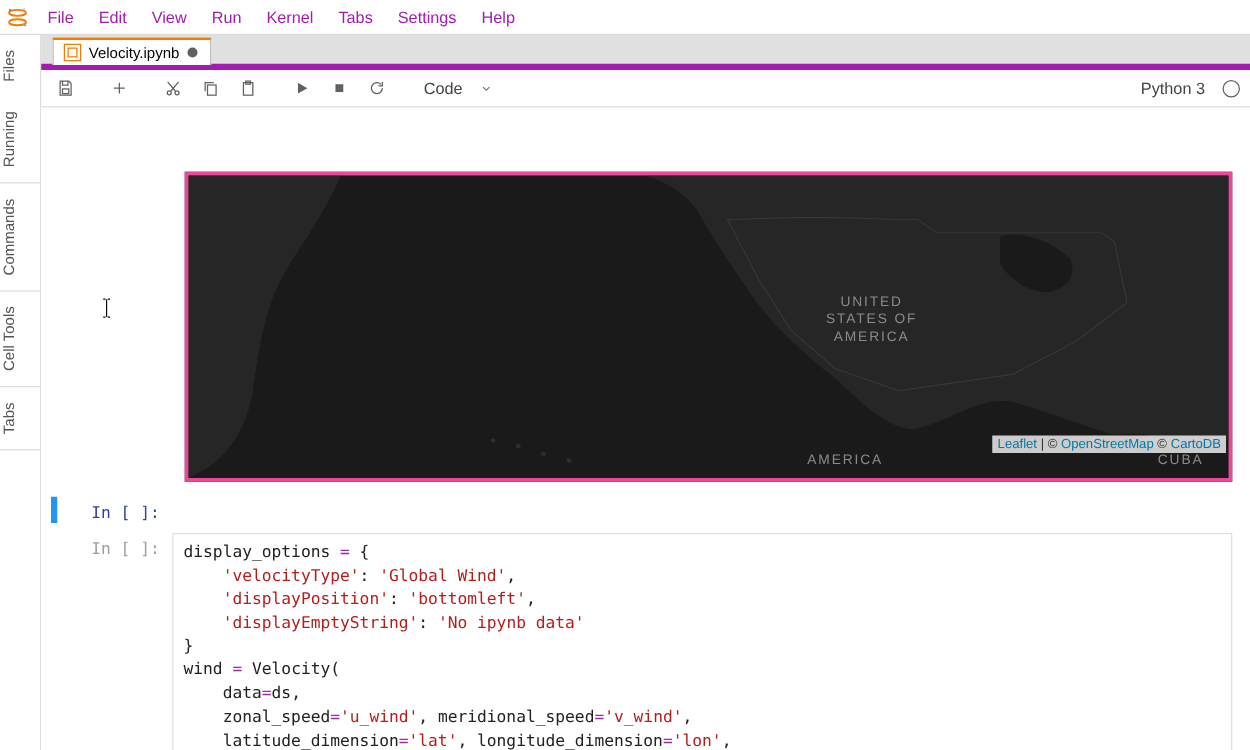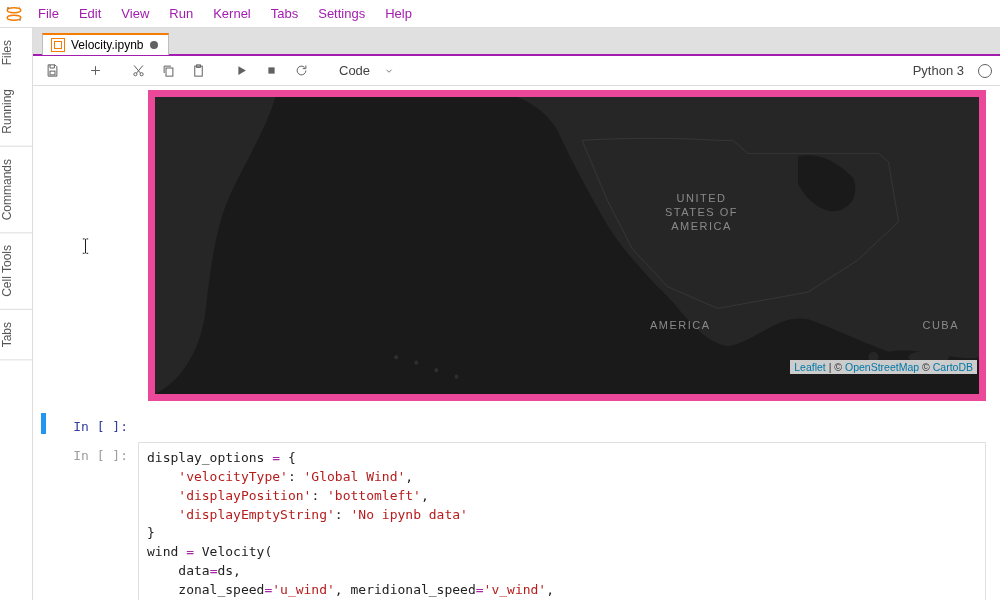--- a/index.html
+++ b/index.html
@@ -7,41 +7,41 @@
   .app { display: flex; flex-direction: column; height: 100%; }
   .menubar { display: flex; align-items: center; height: 28px; border-bottom: 1px solid #ddd; background: #fff; }
   .logo { width: 28px; display: flex; align-items: center; justify-content: center; }
   .logo svg { width: 18px; height: 18px; }
   .menu-item { padding: 0 10px; line-height: 28px; cursor: pointer; color: #a21caf; }
   .body { flex: 1; display: flex; min-height: 0; }
   .sidebar { width: 33px; background: #fff; border-right: 1px solid #ddd; display: flex; flex-direction: column; }
   .side-tab { writing-mode: vertical-rl; transform: rotate(180deg); padding: 12px 0; text-align: center; font-size: 12px; color: #555; border-top: 1px solid #ddd; cursor: pointer; }
   .side-tab:first-child { border-top: none; }
   .main { flex: 1; display: flex; flex-direction: column; min-width: 0; }
-  .tabbar { height: 28px; background: #e0e0e0; display: flex; align-items: flex-end; border-bottom: 2px solid #a21caf; position: relative; }
+  .tabbar { height: 28px; background: #e0e0e0; display: flex; align-items: flex-end; border-bottom: 5px solid #a21caf; position: relative; }
   .tab { background: #fff; border: 1px solid #bdbdbd; border-bottom: none; border-top: 2px solid #f57c00; padding: 3px 10px 3px 8px; margin-left: 9px; display: flex; align-items: center; gap: 6px; position: relative; top: 1px; font-size: 12px; }
   .tab-icon { width: 14px; height: 14px; border: 1.5px solid #f57c00; display: inline-block; position: relative; }
   .tab-icon::after { content: ''; position: absolute; inset: 2px; border: 1.5px solid #f57c00; }
   .dirty { width: 8px; height: 8px; border-radius: 50%; background: #616161; }
   .toolbar { height: 30px; border-bottom: 1px solid #ddd; display: flex; align-items: center; padding: 0 8px; gap: 8px; }
   .tool { width: 22px; height: 22px; display: flex; align-items: center; justify-content: center; cursor: pointer; color: #616161; }
   .tool svg { width: 15px; height: 15px; stroke: #616161; fill: none; stroke-width: 1.6; }
   .sep { width: 1px; height: 18px; background: transparent; margin: 0 2px; }
   .celltype { display: flex; align-items: center; gap: 14px; padding: 2px 6px; cursor: pointer; color: #424242; font-size: 13px; }
   .spacer { flex: 1; }
   .kernel-name { color: #424242; padding-right: 6px; }
   .kernel-ind { width: 14px; height: 14px; border: 1.4px solid #616161; border-radius: 50%; }
   .notebook { flex: 1; overflow: auto; background: #fff; padding: 0px 14px 10px 8px; }
   .cell { display: flex; margin: 4px 0; }
   .gutter { width: 5px; margin-right: 2px; }
   .cell.active .gutter { background: #2196f3; }
   .prompt { width: 90px; text-align: right; padding: 6px 10px 0 0; font-family: "SFMono-Regular", Menlo, Consolas, monospace; font-size: 13px; color: #303f9f; }
   .cell.inactive .prompt { color: #9e9e9e; }
   .cellbody { flex: 1; }
-  .output-map { height: 311px; background: #1a1a1a; position: relative; margin-left: 0px; overflow: hidden; border: 7px solid #ec4899; }
+  .output-map { height: 248px; background: #1a1a1a; position: relative; margin-left: 0px; overflow: hidden; border: 3px solid #ec4899; margin-top: 47px; }
   .map-label { position: absolute; color: #8a8a8a; font-size: 11px; letter-spacing: 1.5px; text-align: center; font-weight: 500; }
   .map-attr { position: absolute; right: 2px; bottom: 20px; background: rgba(255,255,255,0.78); font-size: 10.5px; padding: 1px 4px; color: #333; }
   .map-attr a { color: #0078a8; text-decoration: none; }
   .code-input { border: 1px solid #e0e0e0; background: #f7f7f7; padding: 6px 8px; font-family: "SFMono-Regular", Menlo, Consolas, monospace; font-size: 13px; line-height: 1.45; white-space: pre; color: #212121; overflow-x: auto; }
   .tk-op { color: #a626a4; }
   .tk-name { color: #212121; }
   .tk-func { color: #0066cc; }
   .tk-str { color: #b71c1c; }
 </style>
 </head>

